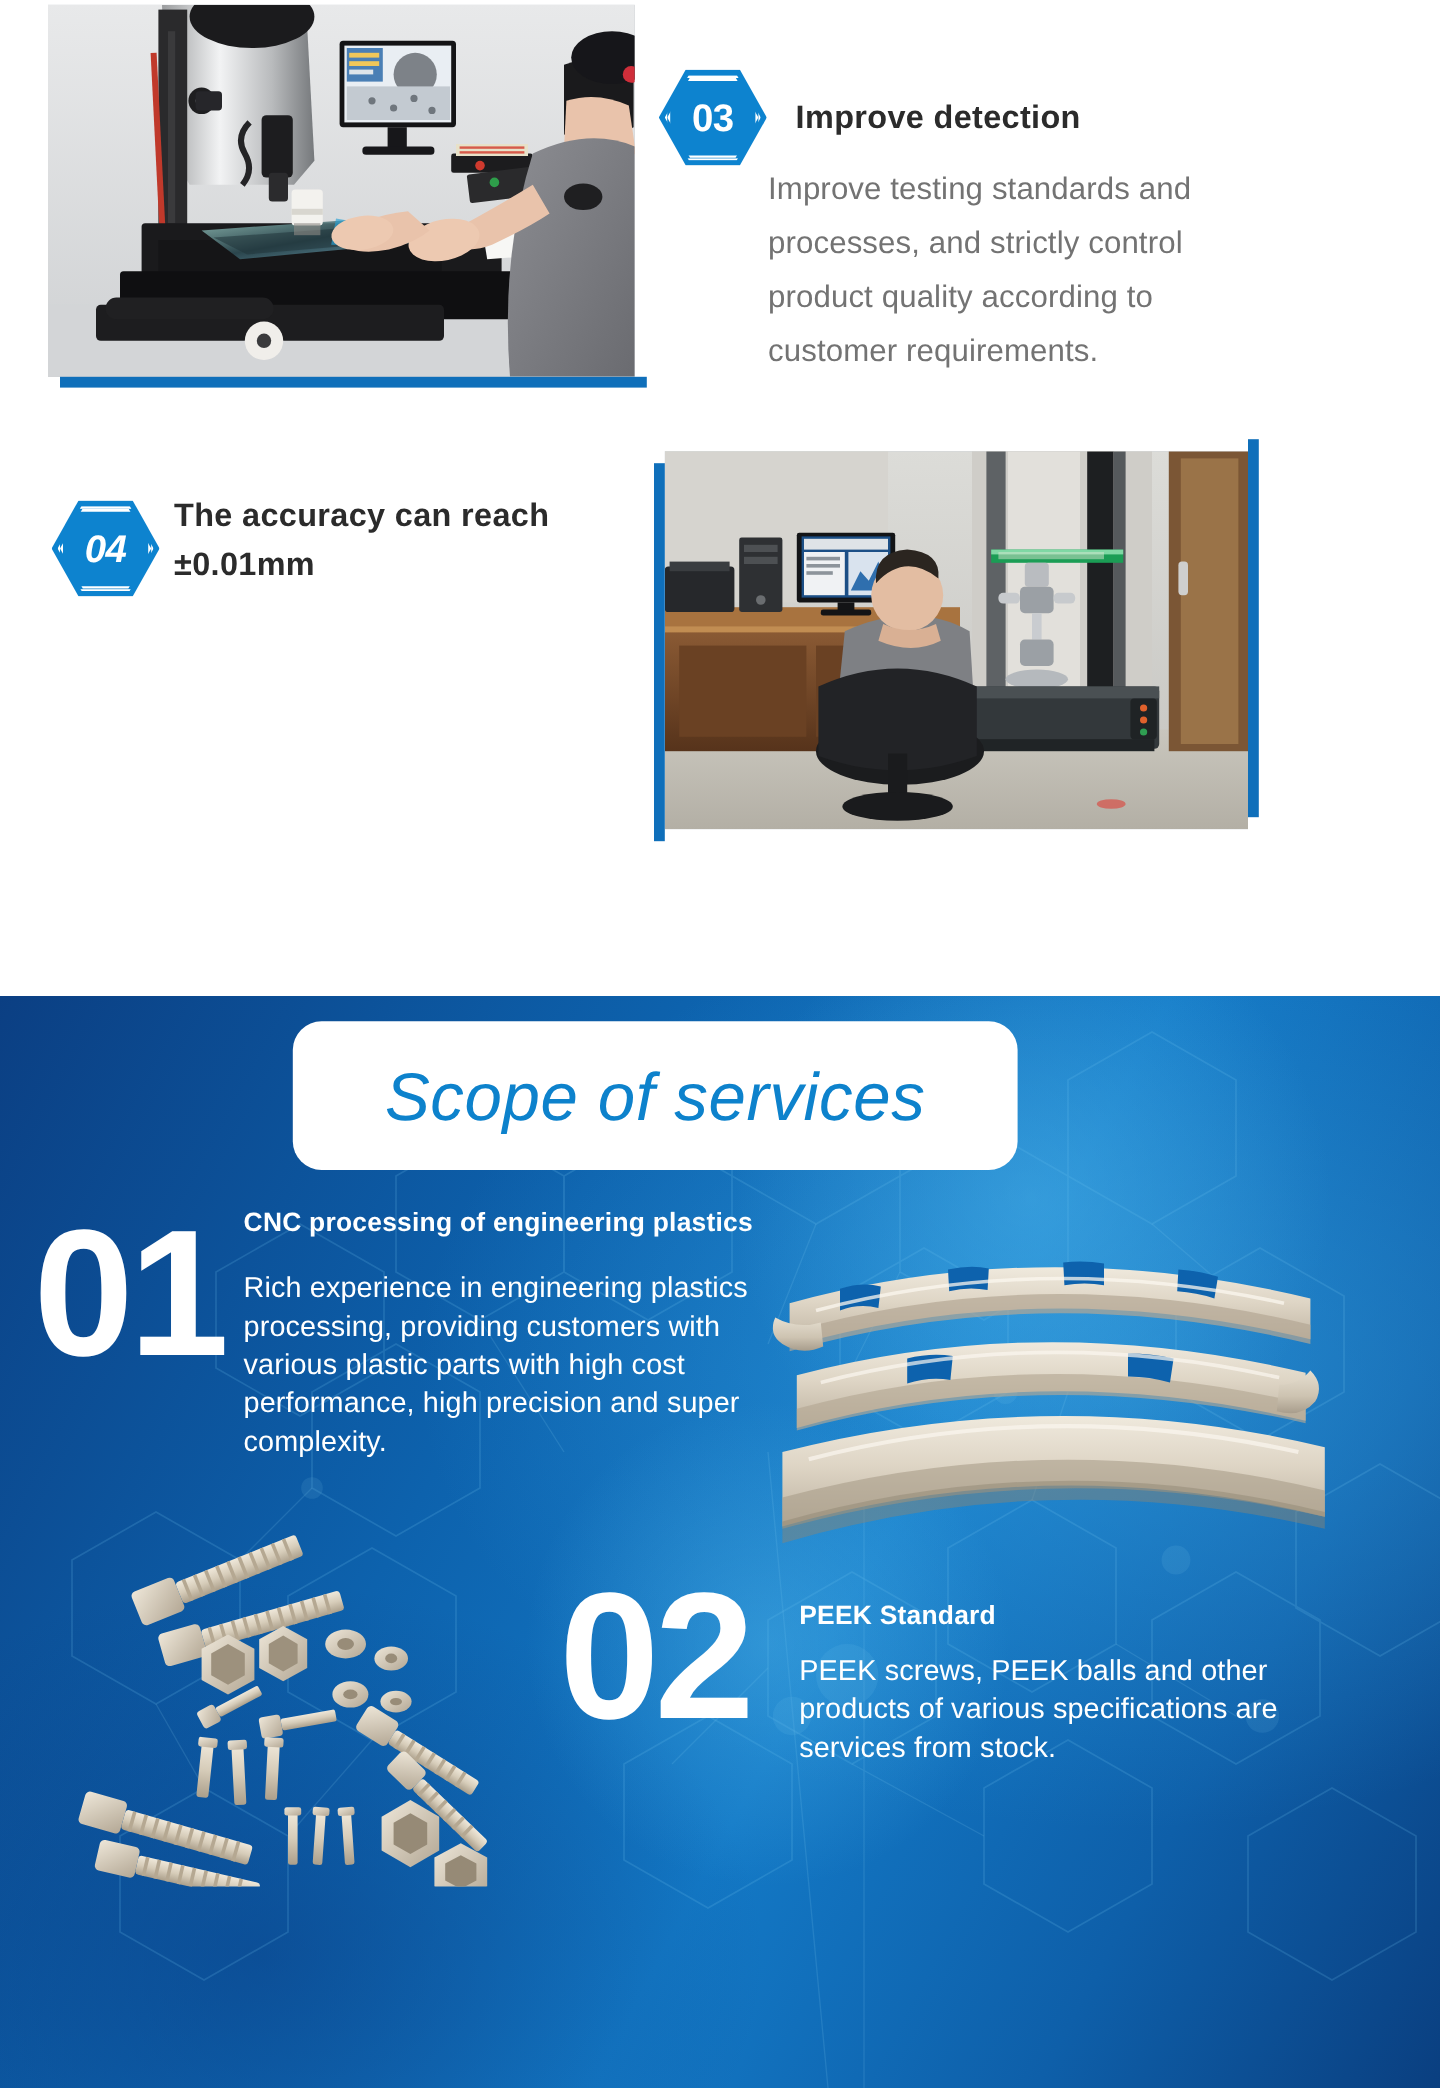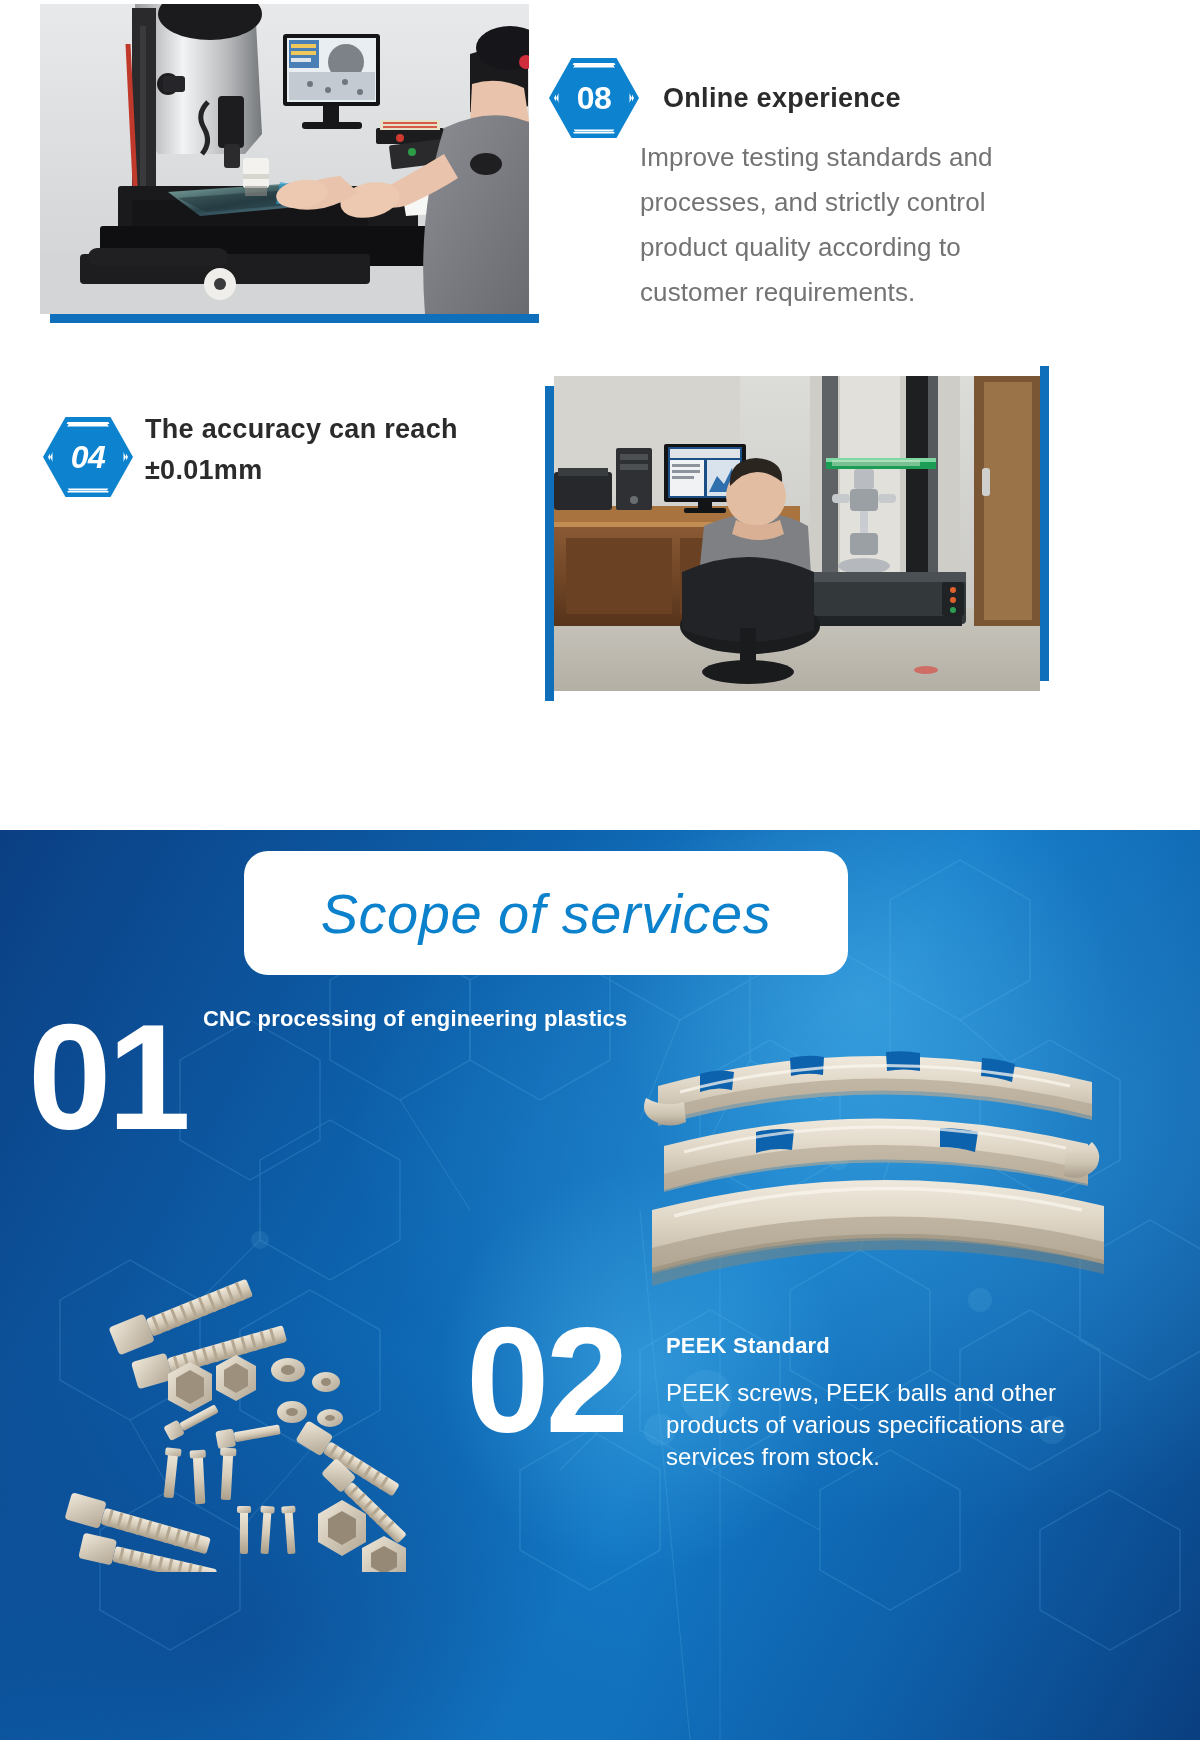--- a/index.html
+++ b/index.html
@@ -211,23 +211,23 @@
         <ellipse cx="262" cy="190" rx="26" ry="14" fill="#edc9b1" transform="rotate(-8 262 190)"></ellipse>
         <ellipse cx="446" cy="160" rx="16" ry="11" fill="#1f1f21"></ellipse>
       </svg>
     </div>
     <div class="accent-bar-bottom"></div>
   </div>
 
   <div class="hex-badge" style="left:549px; top:58px;">
     <div class="hex-outer"></div>
     <div class="hex-inner"></div>
-    <span class="hex-num">08</span>
+    <span class="hex-num">03</span>
   </div>
-  <div class="feat-title" style="left:663px; top:78px; width:430px;">Online experience</div>
+  <div class="feat-title" style="left:663px; top:78px; width:430px;">Improve detection</div>
   <div class="feat-body" style="left:640px; top:135px; width:400px;">Improve testing standards and processes, and strictly control product quality according to customer requirements.</div>
 
   <div class="hex-badge" style="left:43px; top:417px;font-style:italic;">
     <div class="hex-outer"></div>
     <div class="hex-inner"></div>
     <span class="hex-num">04</span>
   </div>
   <div class="feat-title" style="left:145px; top:409px; width:380px;">The accuracy can reach ±0.01mm</div>
 
   <div class="photo-frame" style="left:554px; top:376px; width:486px; height:315px;">
@@ -381,20 +381,21 @@
   </svg>
   <div class="blue-glow" style="left:600px; top:-90px;"></div>
   <div class="blue-glow" style="left:430px; top:330px; width:420px; height:420px;"></div>
 
   <div class="title-box">
     <span class="scope-title">Scope of services</span>
   </div>
 
   <div class="bignum" style="left:28px; top:172px;">01</div>
   <div class="svc-title" style="left:203px; top:170px; width:760px;">CNC processing of engineering plastics</div>
+  <div class="svc-body" style="left:203px; top:228px; width:430px;">Rich experience in engineering plastics processing, providing customers with various plastic parts with high cost performance, high precision and super complexity.</div>
 
   <div class="prod-img" style="left:640px; top:192px; width:470px; height:280px;">
     <svg viewBox="0 0 470 280" width="470" height="280">
       <defs>
         <linearGradient id="peekA" x1="0" y1="0" x2="0" y2="1">
           <stop offset="0%" stop-color="#efe9dd"></stop>
             <stop offset="45%" stop-color="#ded5c5"></stop>
           <stop offset="100%" stop-color="#bdb2a0"></stop>
         </linearGradient>
         <linearGradient id="peekB" x1="0" y1="0" x2="0" y2="1">

